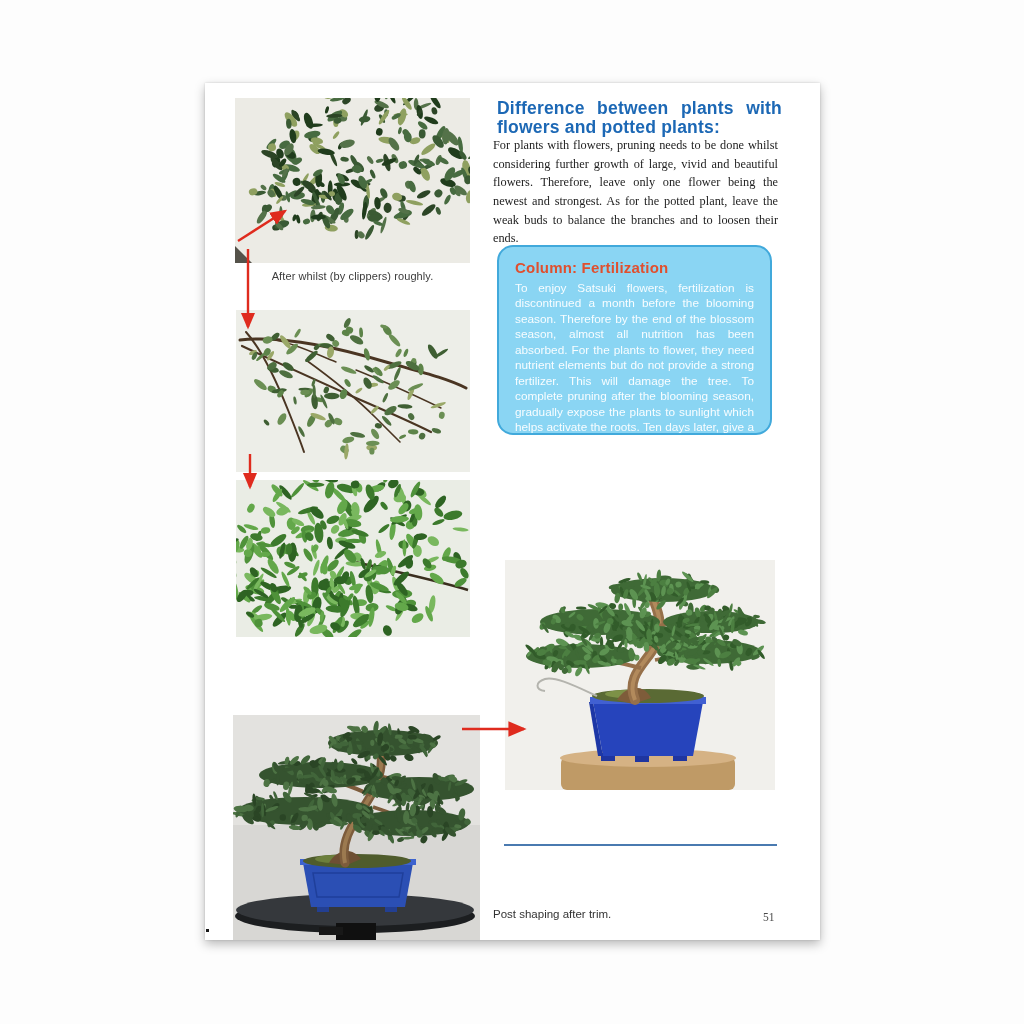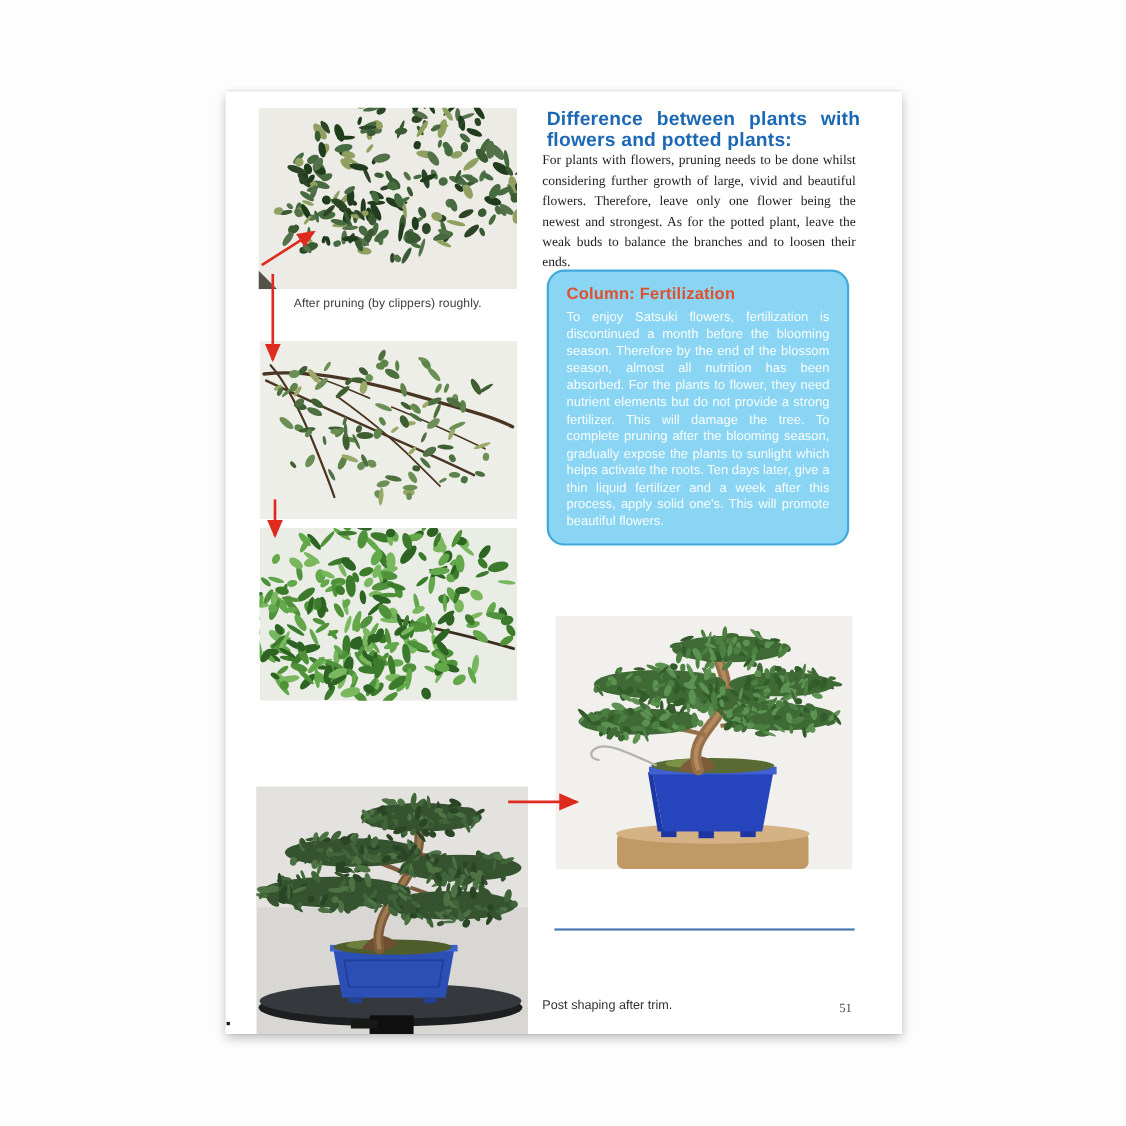--- a/index.html
+++ b/index.html
@@ -25,21 +25,21 @@
     position:absolute;margin:4px;left:288px;top:12px;width:285px;
     font-size:17.5px;font-weight:bold;line-height:1.08;letter-spacing:.2px;
     color:var(--heading_blue);text-align:justify;
   }
   .intro{
     position:absolute;margin:0;left:288px;top:53px;width:285px;
     font-family:"Liberation Serif",serif;font-size:12.3px;line-height:1.52;
     color:#1d1d1d;text-align:justify;
   }
   .column-box{
-    position:absolute;left:292px;top:162px;width:275px;height:251px;
+    position:absolute;left:292px;top:162px;width:275px;height:190px;
     box-sizing:border-box;overflow:hidden;
     background:var(--column_box_fill);
     border:2px solid var(--column_box_border);
     border-radius:16px;
     padding:12px 16px 8px 16px;
   }
   .box-title{
     font-size:15px;font-weight:bold;letter-spacing:.2px;
     color:var(--column_title_orange);margin-bottom:5px;
   }
@@ -292,21 +292,21 @@
           <ellipse cx="36.2" cy="95.5" rx="4.1" ry="3.3" fill="#547249" transform="rotate(51 36.2 95.5)"></ellipse>
           <ellipse cx="72.8" cy="104.0" rx="7.3" ry="2.5" fill="#476b40" transform="rotate(13 72.8 104.0)"></ellipse>
           <ellipse cx="83.3" cy="109.2" rx="7.4" ry="1.9" fill="#547249" transform="rotate(176 83.3 109.2)"></ellipse>
           <ellipse cx="44.1" cy="80.3" rx="7.4" ry="2.5" fill="#476b40" transform="rotate(33 44.1 80.3)"></ellipse>
           <ellipse cx="46.7" cy="126.6" rx="7.8" ry="3.7" fill="#3a5a34" transform="rotate(162 46.7 126.6)"></ellipse>
           <ellipse cx="44.2" cy="128.0" rx="5.3" ry="2.3" fill="#547249" transform="rotate(47 44.2 128.0)"></ellipse>
         </g>
       <polygon points="0,148 17,165 0,165" fill="#55524a"></polygon>
     </svg>
 
-    <div class="cap center" style="left:30px;top:186px;width:235px">After pruning (by clippers) roughly.</div>
+    <div class="cap center" style="left:30px;top:186px;width:235px">After whilst (by clippers) roughly.</div>
 
     <svg class="photo" style="left:31px;top:227px" width="234" height="162" viewBox="0 0 234 162">
       <rect width="234" height="162" fill="#edeee8"></rect>
       <g stroke="#4a3522" fill="none" stroke-linecap="round">
         <path d="M4,30 C40,26 90,34 150,52 C185,62 210,68 230,78" stroke-width="3"></path>
         <path d="M6,36 C40,52 80,70 120,88 C150,101 175,112 195,122" stroke-width="2.2"></path>
         <path d="M10,22 C26,40 40,70 52,100 C58,115 64,130 68,142" stroke-width="2"></path>
         <path d="M70,50 C95,68 120,88 140,108 C148,116 158,126 164,132" stroke-width="1.6"></path>
         <path d="M120,60 C150,72 180,86 205,98" stroke-width="1.4"></path>
         <path d="M40,30 C60,34 80,44 100,52" stroke-width="1.4"></path>

